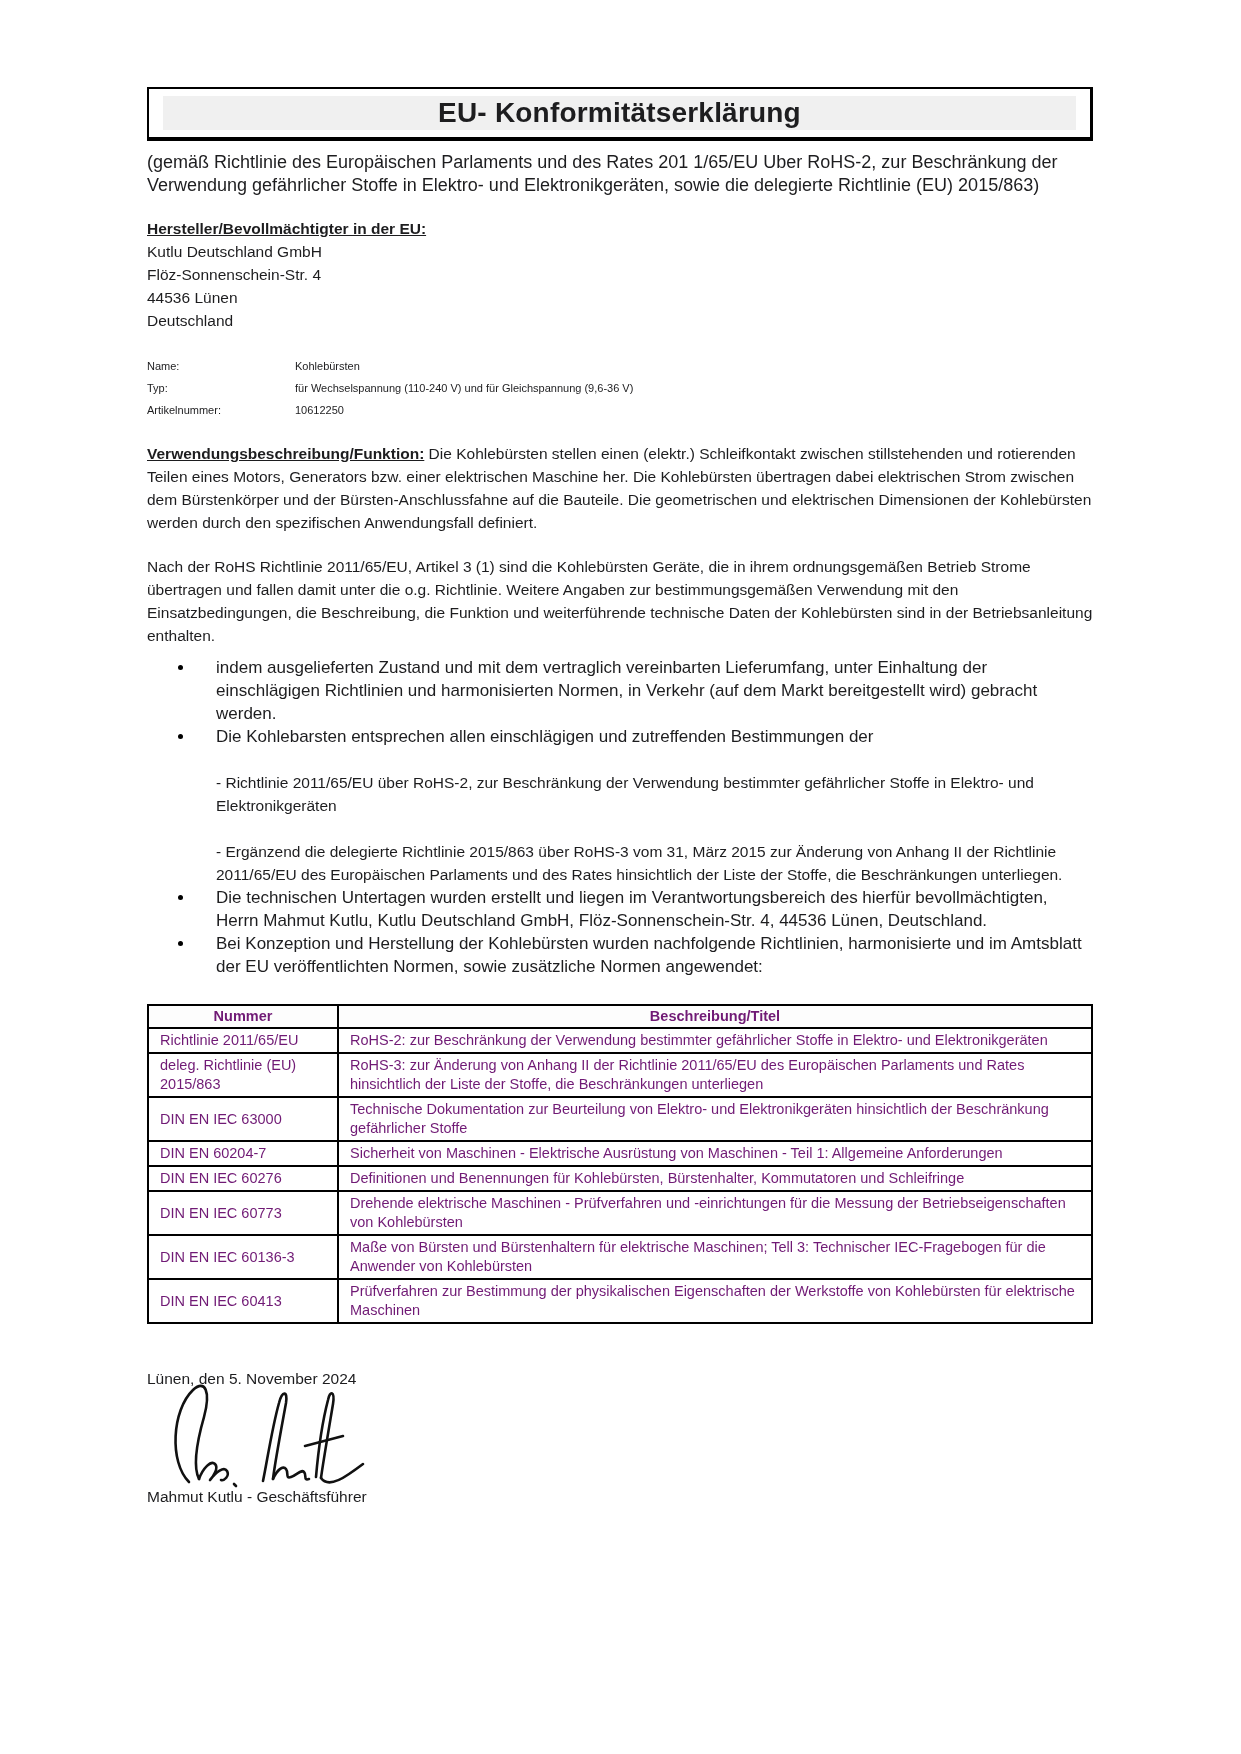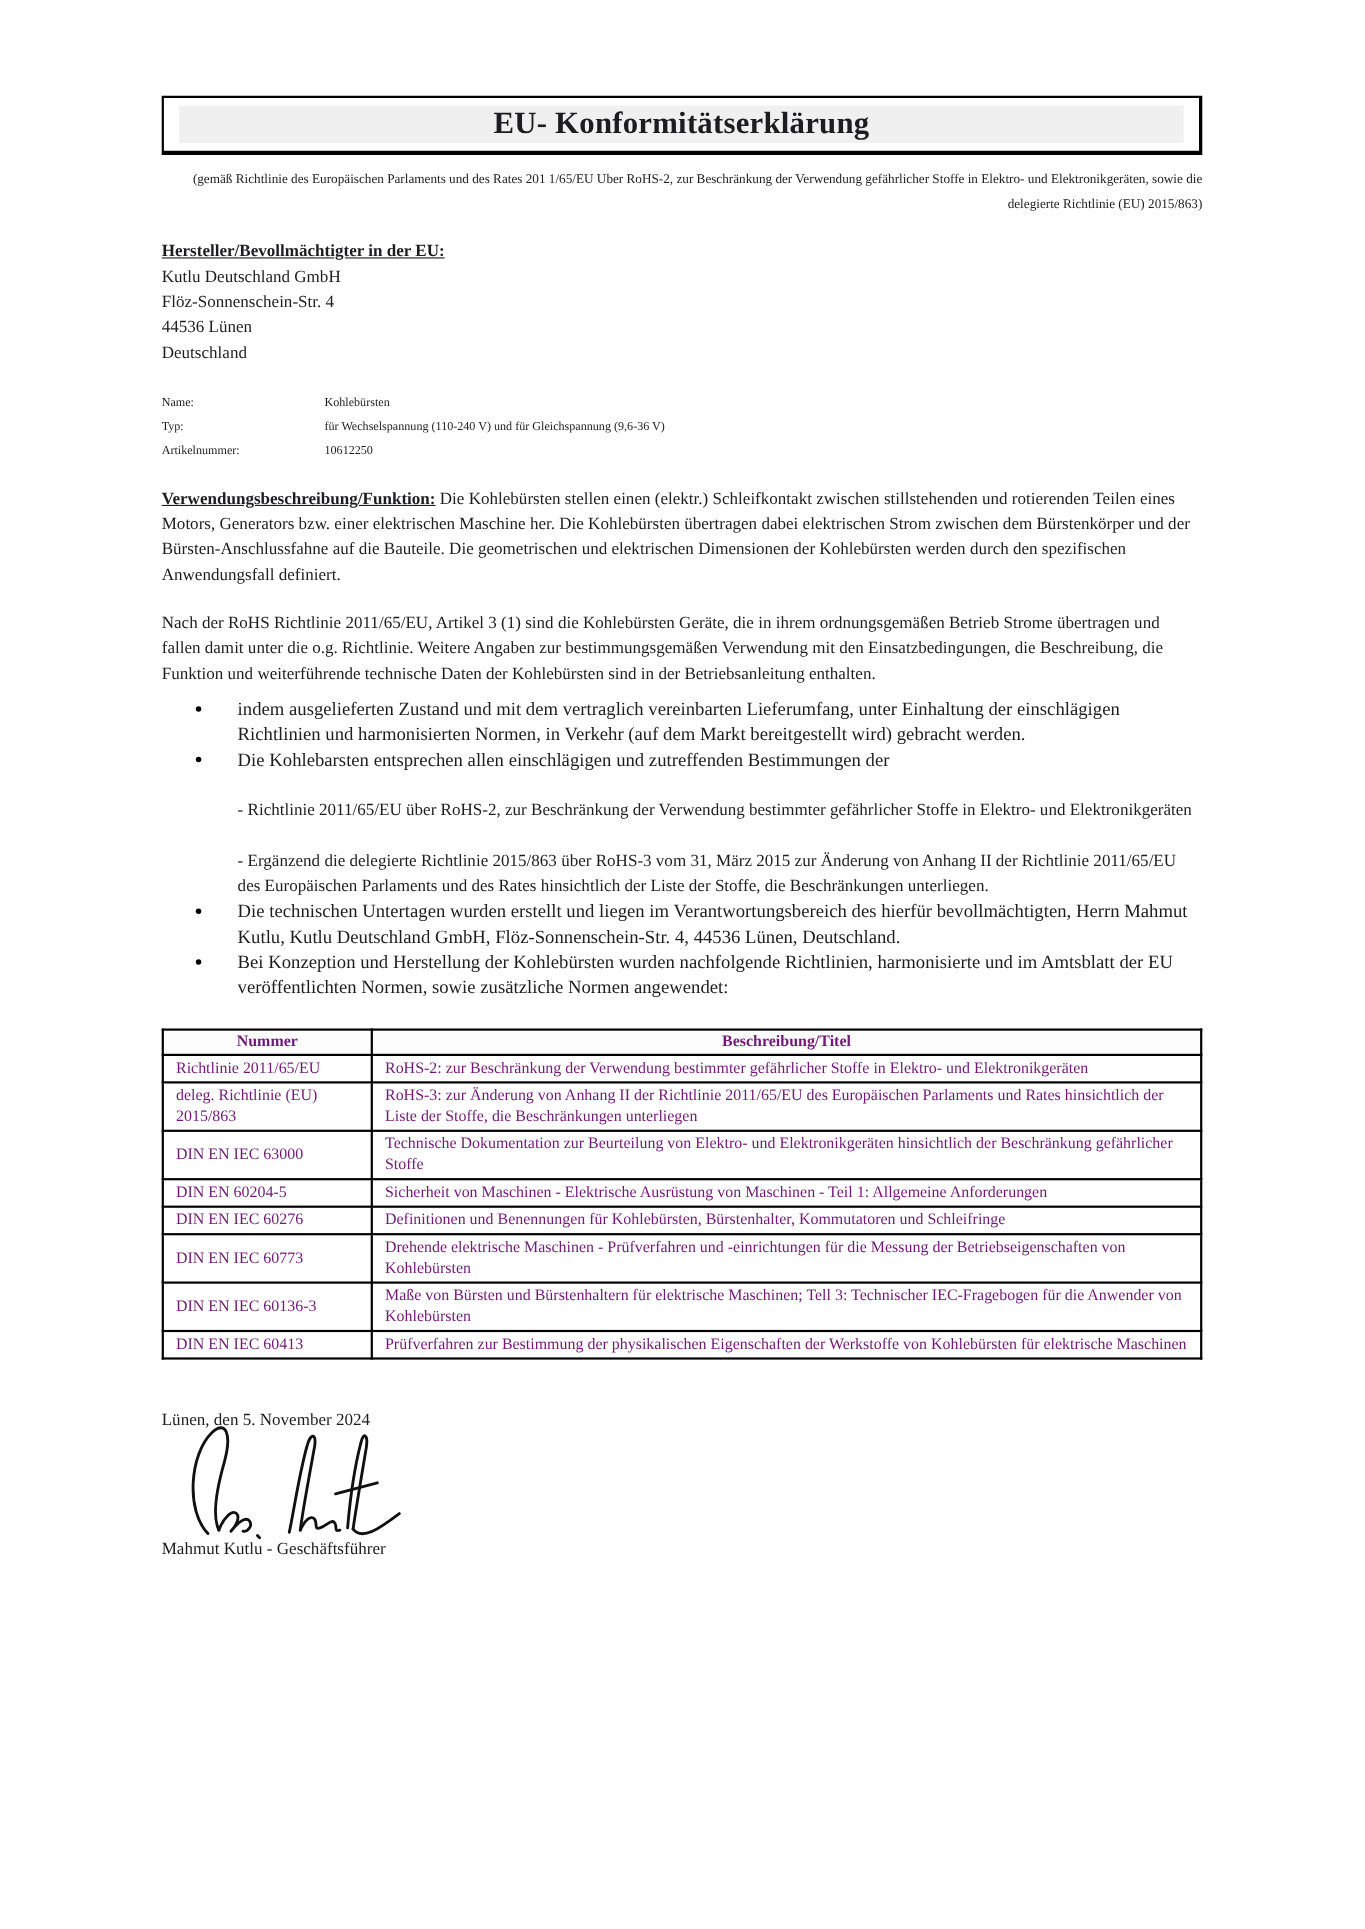--- a/index.html
+++ b/index.html
@@ -1,21 +1,21 @@
 <!DOCTYPE html>
 <html><head>
 <meta charset="utf-8">
 <style>
   * { margin:0; padding:0; box-sizing:border-box; }
   html,body { background:#ffffff; }
   .page {
     position:relative;
     width:1241px; height:1514px;
     background:#ffffff;
-    font-family:Liberation Serif, serif;
+    font-family:Liberation Sans, sans-serif;
     color:#1d1d1f;
     overflow:hidden;
   }
   .content {
     position:absolute;
     left:147px; top:0;
     width:946px;
   }
   
   .title-box {
@@ -28,22 +28,22 @@
     margin:7px 14px;
     background:#f0f0f0;
     text-align:center;
     font-size:28px;
     font-weight:700;
     line-height:34px;
     letter-spacing:0.2px;
   }
   .subtitle {
     margin-top:10px;
-    text-align:right;
-    font-size:12px;
+    text-align:left;
+    font-size:18px;
     line-height:23px;
   }
   .section { font-size:15.5px; line-height:23px; }
   .manufacturer { margin-top:20px; }
   .heading-underline {
     font-weight:700;
     text-decoration:underline;
   }
   .product {
     margin-top:23px;
@@ -167,21 +167,21 @@
         </tr>
         <tr>
           <td class="col-nummer">deleg. Richtlinie (EU) 2015/863</td>
           <td>RoHS-3: zur Änderung von Anhang II der Richtlinie 2011/65/EU des Europäischen Parlaments und Rates hinsichtlich der Liste der Stoffe, die Beschränkungen unterliegen</td>
         </tr>
         <tr>
           <td class="col-nummer">DIN EN IEC 63000</td>
           <td>Technische Dokumentation zur Beurteilung von Elektro- und Elektronikgeräten hinsichtlich der Beschränkung gefährlicher Stoffe</td>
         </tr>
         <tr>
-          <td class="col-nummer">DIN EN 60204-5</td>
+          <td class="col-nummer">DIN EN 60204-7</td>
           <td>Sicherheit von Maschinen - Elektrische Ausrüstung von Maschinen - Teil 1: Allgemeine Anforderungen</td>
         </tr>
         <tr>
           <td class="col-nummer">DIN EN IEC 60276</td>
           <td>Definitionen und Benennungen für Kohlebürsten, Bürstenhalter, Kommutatoren und Schleifringe</td>
         </tr>
         <tr>
           <td class="col-nummer">DIN EN IEC 60773</td>
           <td>Drehende elektrische Maschinen - Prüfverfahren und -einrichtungen für die Messung der Betriebseigenschaften von Kohlebürsten</td>
         </tr>

